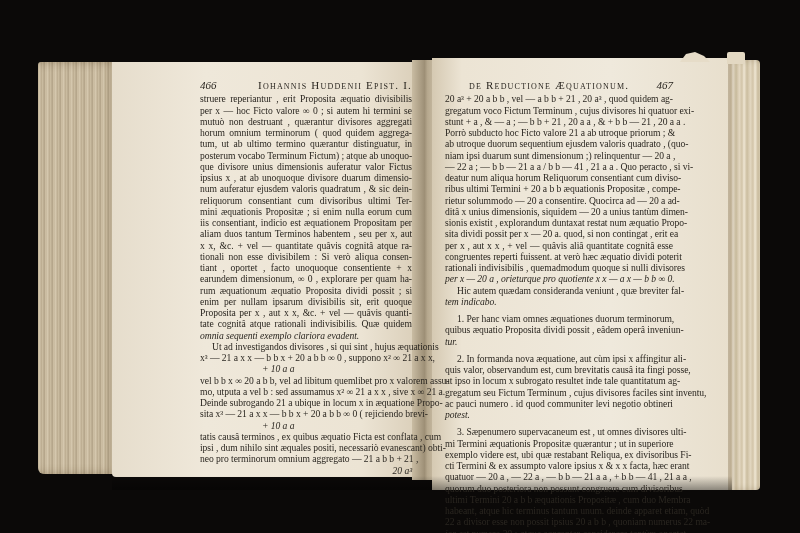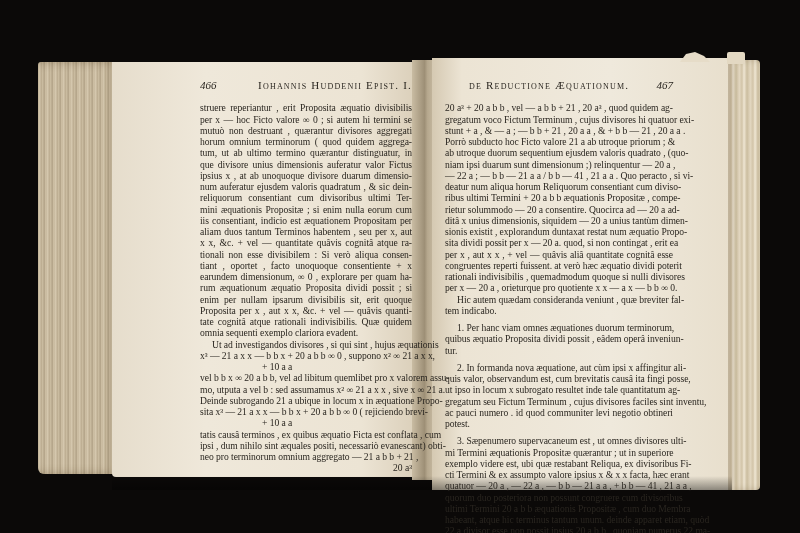--- a/index.html
+++ b/index.html
@@ -15,24 +15,24 @@
     background:linear-gradient(90deg,#c9bca3,#9d8f76 45%,#b5a78d 55%,#d6cab4);}
   .page-right{position:absolute;left:432px;top:58px;width:298px;height:432px;
     background:linear-gradient(90deg,#d5c9b2 0%,#ece4d4 10%,#efe9dc 60%,#e8dfcd 100%);}
   .fore-right{position:absolute;left:728px;top:60px;width:32px;height:430px;
     background:repeating-linear-gradient(90deg,#e4d9c3 0px,#d2c4a8 3px,#efe6d3 5px,#cbbd9f 8px,#e0d4bc 11px);
     border-radius:0 4px 4px 0;box-shadow:inset 4px 0 6px rgba(80,60,30,.25);}
   .tab-top{position:absolute;left:727px;top:52px;width:18px;height:12px;background:#e3d8c2;border-radius:2px 2px 0 0;}
   .torn{position:absolute;left:680px;top:52px;width:30px;height:10px;background:#e6dcc8;clip-path:polygon(0 100%,20% 20%,50% 0,80% 40%,100% 100%);}
   .text{position:absolute;color:#2a2620;font-size:9.6px;line-height:11.25px;letter-spacing:-.05px;}
   .text .line{white-space:nowrap;text-align:justify;text-align-last:justify;display:block;height:11.25px;overflow:visible;}
-  .text .line.last{text-align-last:left;}
+  .text .line.last{text-align-last:left;font-style:italic;}
   .text .line.ind{padding-left:12px;}
   .text .line.right{text-align:right;text-align-last:right;}
-  .header{display:flex;justify-content:space-between;font-size:11px;letter-spacing:1.2px;margin-bottom:11px;gap:27px;}
+  .header{display:flex;justify-content:space-between;font-size:11px;letter-spacing:1.2px;margin-bottom:2px;gap:27px;}
   .header .pn{font-style:italic;letter-spacing:0;}
   .left-text{left:200px;top:80px;width:212px;}
   .right-text{left:445px;top:80px;width:228px;}
   .gap{height:6px;}
   .shadow-bottom{position:absolute;left:112px;top:476px;width:620px;height:14px;background:linear-gradient(180deg,rgba(0,0,0,0),rgba(0,0,0,.4));}
 </style>
 </head>
 <body>
 
 <div class="book">
@@ -49,20 +49,21 @@
     <div class="header">
       <span class="pn">466</span>
       <span style="font-variant:small-caps;">Iohannis Huddenii Epist. I.</span>
     </div>
     <div id="left-body">
         <span class="line">struere reperiantur , erit Proposita æquatio divisibilis</span>
         <span class="line">per x — hoc Ficto valore ∞ 0 ; si autem hi termini se</span>
         <span class="line">mutuò non destruant , quærantur divisores aggregati</span>
         <span class="line">horum omnium terminorum ( quod quidem aggrega-</span>
         <span class="line">tum, ut ab ultimo termino quærantur distinguatur, in</span>
+        <span class="line">posterum vocabo Terminum Fictum) ; atque ab unoquo-</span>
         <span class="line">que divisore unius dimensionis auferatur valor Fictus</span>
         <span class="line">ipsius x , at ab unoquoque divisore duarum dimensio-</span>
         <span class="line">num auferatur ejusdem valoris quadratum , &amp; sic dein-</span>
         <span class="line">reliquorum consentiant cum divisoribus ultimi Ter-</span>
         <span class="line">mini æquationis Propositæ ; si enim nulla eorum cum</span>
         <span class="line">iis consentiant, indicio est æquationem Propositam per</span>
         <span class="line">aliam duos tantum Terminos habentem , seu per x, aut</span>
         <span class="line">x x, &amp;c. + vel — quantitate quâvis cognitâ atque ra-</span>
         <span class="line">tionali non esse divisibilem : Si verò aliqua consen-</span>
         <span class="line">tiant , oportet , facto unoquoque consentiente + x</span>

